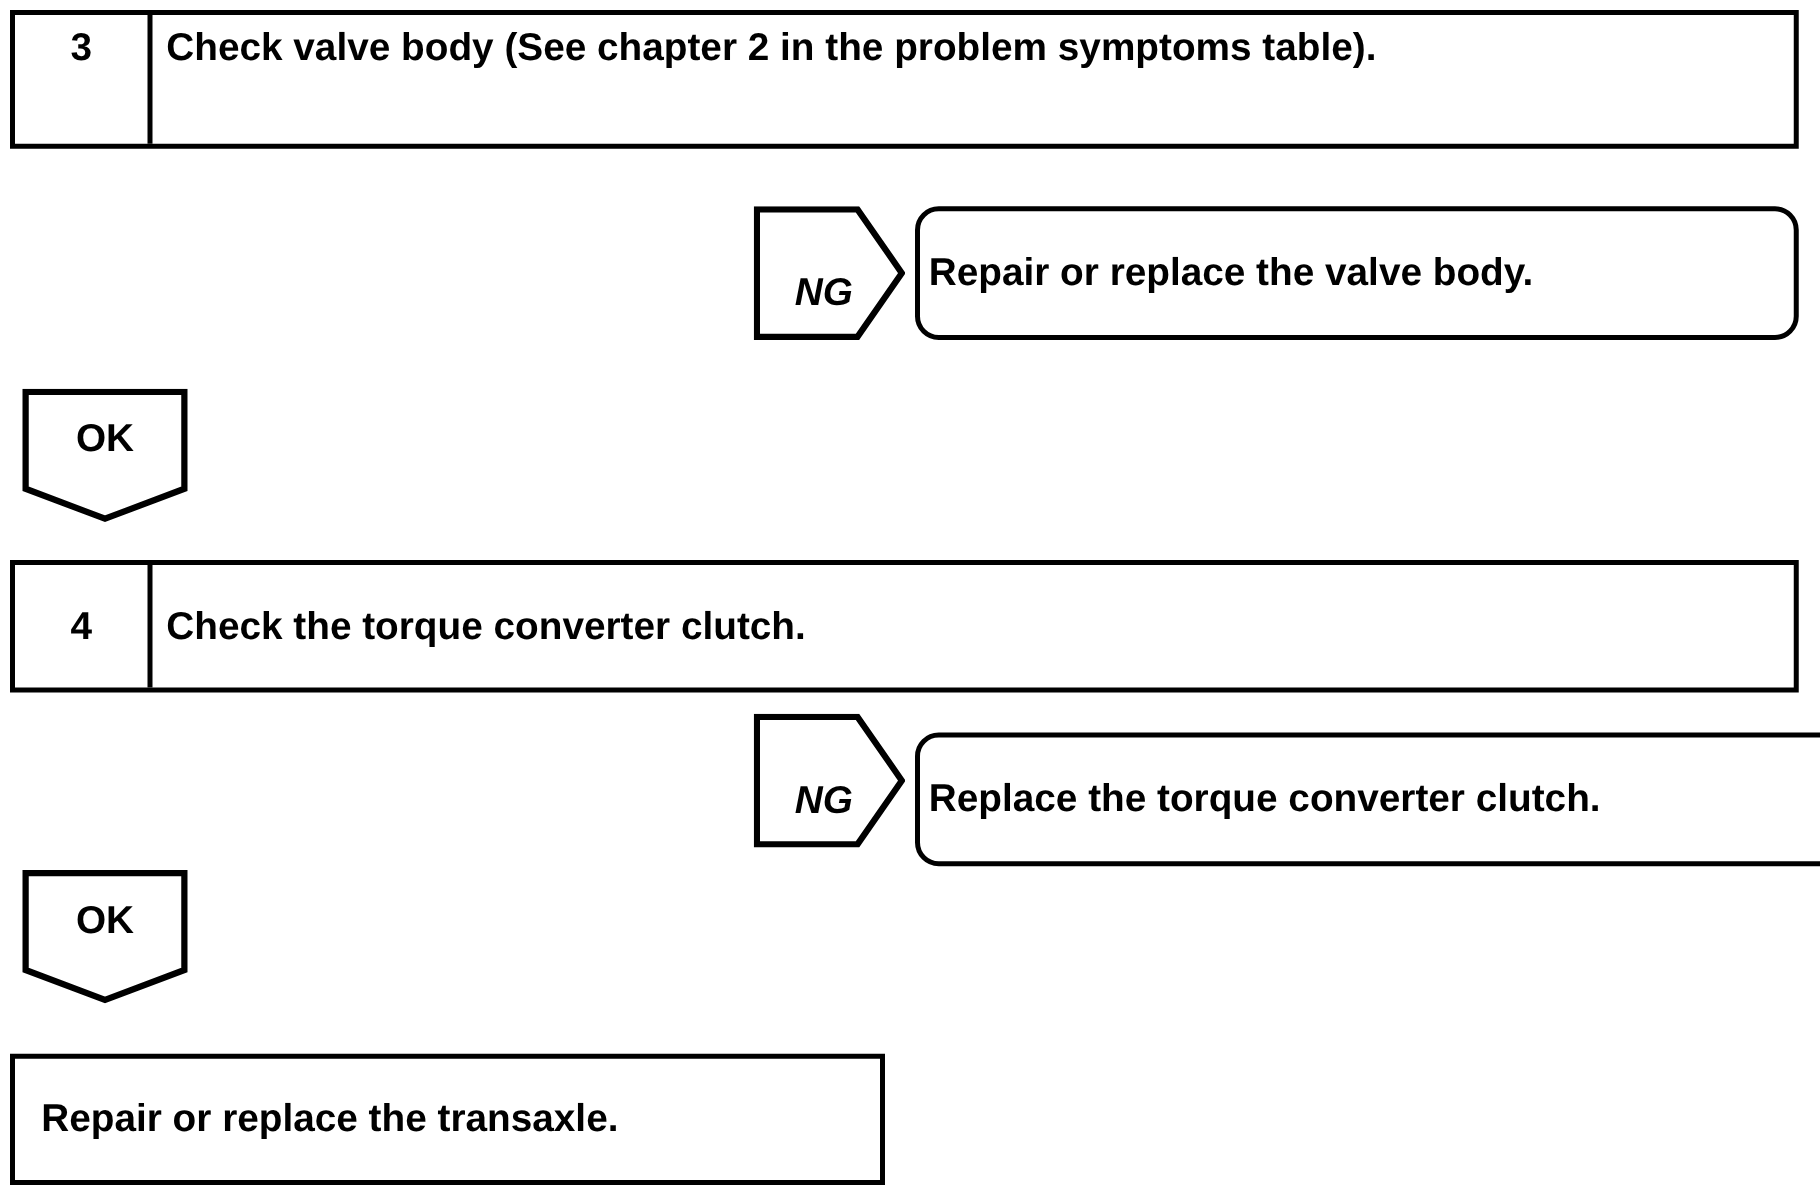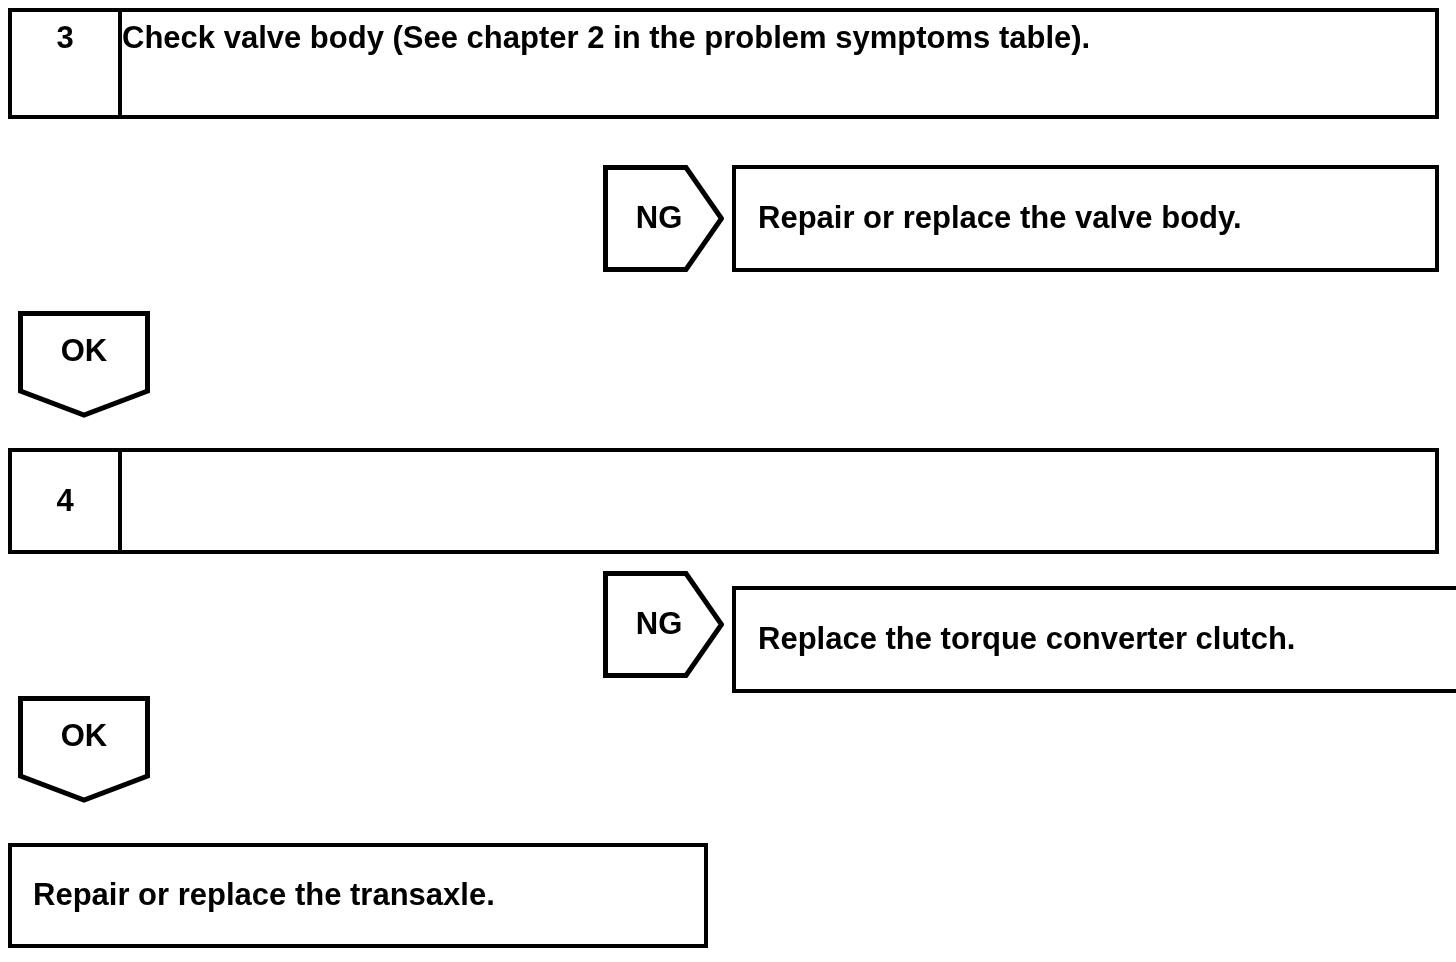--- a/index.html
+++ b/index.html
@@ -30,53 +30,54 @@
   }
   .step-box .num-cell {
     width: 106px;
     border-right: 4px solid #000000;
     display: flex;
     justify-content: center;
   }
   .step-box .text-cell {
     flex: 1;
     display: flex;
+    padding-left: 11px;
     padding-right: 8px;
   }
   .step-box.v-top .num-cell,
   .step-box.v-top .text-cell {
     align-items: flex-start;
     padding-top: 8px;
   }
   .step-box.v-center .num-cell,
   .step-box.v-center .text-cell {
     align-items: center;
   }
 
   
   .plain-box {
     background: #ffffff;
     border: 4px solid #000000;
     display: flex;
     align-items: center;
   }
-  .result-box { padding-left: 22px; padding-right: 8px; }
+  .result-box { padding-left: 7px; padding-right: 8px; border-radius: 19px; }
   .final-box  { padding-left: 21px; padding-right: 8px; }
 
   
   .connector { background: transparent; }
   .connector svg { display: block; width: 100%; height: 100%; }
   .connector .label {
     position: absolute;
     display: flex;
     align-items: center;
     justify-content: center;
   }
   .ng-connector { width: 121px; height: 107px; }
-  .ng-connector .label { left: 0; top: 0; width: 112px; height: 100%; }
+  .ng-connector .label { left: 0; top: 16px; width: 112px; height: 100%; font-style: italic; }
   .ok-connector { width: 152px; height: 107px; }
   .ok-connector .label { left: 0; top: 0; width: 100%; height: 81px; }
 </style>
 </head>
 <body>
 
 <div class="canvas">
 
   <div class="abs step-box v-top" style="left:8px; top:8px; width:1431px; height:111px;">
     <div class="num-cell">3</div>
@@ -96,20 +97,21 @@
 
   <div class="abs connector ok-connector" style="left:8px; top:311px;">
     <svg viewBox="0 0 132 107">
       <polygon points="2.5,2.5 129.5,2.5 129.5,80 66,104 2.5,80" fill="#ffffff" stroke="#000000" stroke-width="5" stroke-linejoin="miter"></polygon>
     </svg>
     <div class="label">OK</div>
   </div>
 
   <div class="abs step-box v-center" style="left:8px; top:448px; width:1431px; height:106px;">
     <div class="num-cell">4</div>
+    <div class="text-cell">Check the torque converter clutch.</div>
   </div>
 
   <div class="abs connector ng-connector" style="left:603px; top:571px;">
     <svg viewBox="0 0 121 107">
       <polygon points="2.5,2.5 83,2.5 118.5,53.5 83,104.5 2.5,104.5" fill="#ffffff" stroke="#000000" stroke-width="5" stroke-linejoin="miter"></polygon>
     </svg>
     <div class="label">NG</div>
   </div>
 
   <div class="abs plain-box result-box" style="left:732px; top:571px; width:810px; height:107px;margin-top:15px;">

